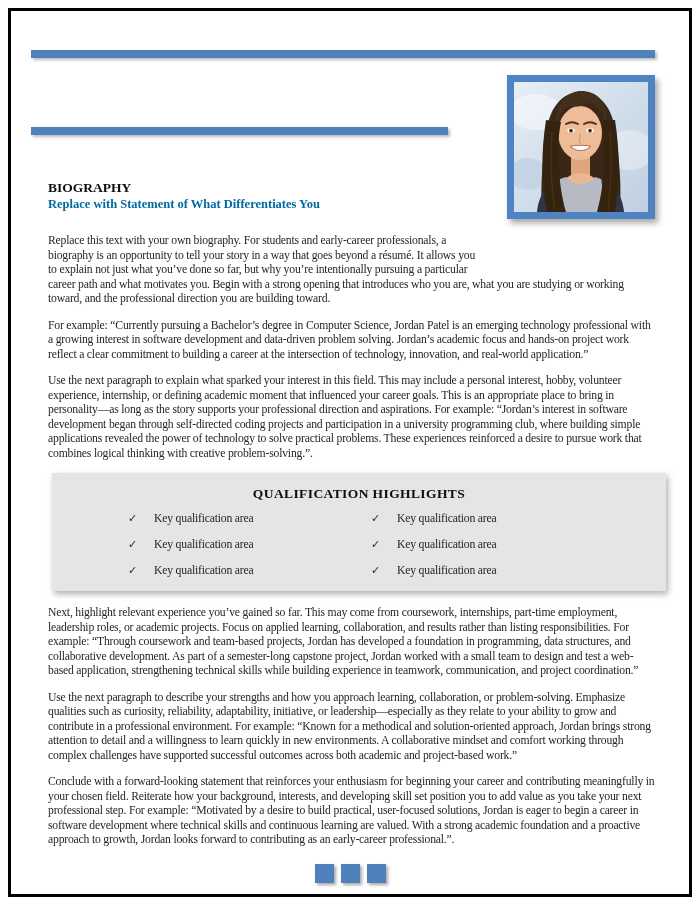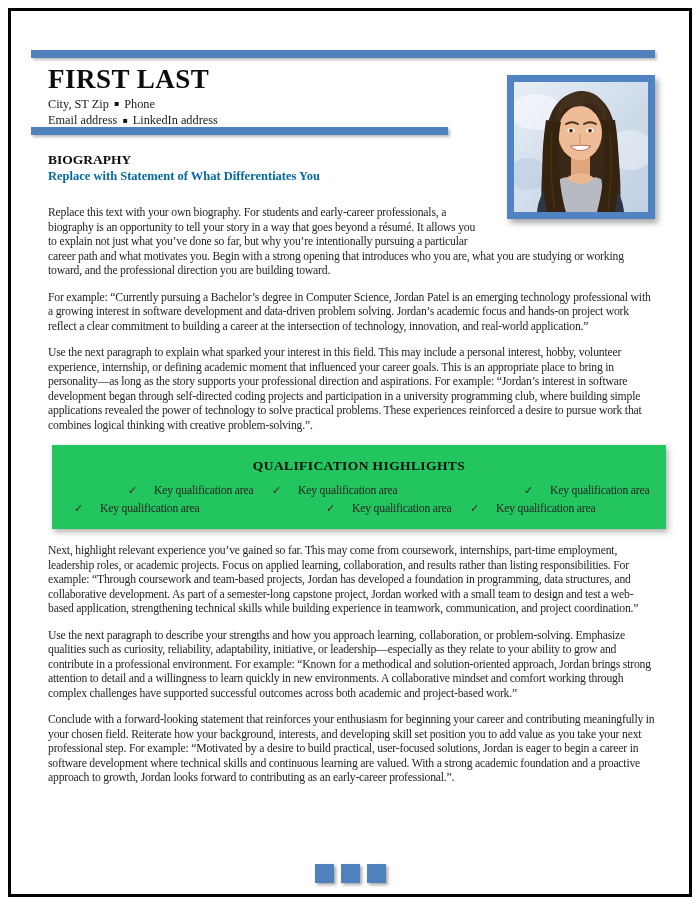--- a/index.html
+++ b/index.html
@@ -23,62 +23,53 @@
   .bullet { font-family:"DejaVu Sans",sans-serif; font-size:8px; vertical-align:1.5px; padding:0 5px; color:#111; }
 
   .photo-frame {
     position:absolute; left:496px; top:64px; width:134px; height:130px;
     border:7px solid #5083c1; background:#dde7f1;
     box-shadow:3px 4px 6px rgba(0,0,0,.35);
   }
   .photo-frame svg { display:block; }
 
   .content { position:absolute; left:37px; top:141px; width:622px; }
-  .bio-heading { font-size:13.5px; font-weight:bold; color:#0d0d0d; line-height:16px; }
+  .bio-heading { font-size:13.5px; font-weight:bold; color:#0d0d0d; line-height:16px;margin-top:28px; }
   .bio-sub { font-size:12.5px; font-weight:bold; color:#0369a1; line-height:16px; margin-bottom:22px; }
   .para { font-size:11.7px; line-height:14.5px; letter-spacing:-0.2px;
           margin:0 12px 12px 0; color:#262626; }
   .photo-spacer { float:right; width:172px; height:30px; }
 
   .qual-box {
-    background:#22c55e; margin:3px 4px 15px 4px; padding:13px 10px 13px 10px;
+    background:#e5e5e5; margin:3px 4px 15px 4px; padding:13px 10px 13px 10px;
     box-shadow:2px 3px 6px rgba(110,110,110,.55);
   }
   .qual-title { text-align:center; font-weight:bold; font-size:13.5px;
                 letter-spacing:.4px; color:#0d0d0d; margin-bottom:10px; }
-  .qual-grid { display:grid; grid-template-columns:1fr 1fr 1fr; row-gap:4px; }
+  .qual-grid { display:grid; grid-template-columns:1fr 1fr; row-gap:12px; }
   .qual-cell { font-size:11.7px; letter-spacing:-0.2px; line-height:14px; padding-left:66px; }
   .qual-cell.col2 { padding-left:12px; }
   .check { font-family:"DejaVu Sans",sans-serif; font-size:11px; color:#2a2a2a; }
   .qlabel { margin-left:17px; }
 
   .footer-squares {
     position:absolute; left:0; right:0; bottom:11px;
     display:flex; justify-content:center; gap:7px;
   }
   .square { width:19px; height:19px; background:#4f81bd;
             box-shadow:2px 2px 3px rgba(0,0,0,.35); }
 </style>
 </head>
 <body>
 
 <div class="page">
   <div class="frame">
 
     <div class="bar bar-top"></div>
 
-    <div class="header">
-      <div class="name">FIRST LAST</div>
-      <div class="contact">
-        <span>City, ST Zip</span><span class="bullet">▪</span><span>Phone</span>
-      </div>
-      <div class="contact">
-        <span>Email address</span><span class="bullet">▪</span><span>LinkedIn address</span>
-      </div>
-    </div>
 
     <div class="bar bar-divider"></div>
 
     <div class="photo-frame">
       <svg width="134" height="130" viewBox="0 0 134 130" xmlns="http://www.w3.org/2000/svg">
         <defs>
           <linearGradient id="bg" x1="0" y1="0" x2="1" y2="1">
             <stop offset="0" stop-color="#e7eef6"></stop>
             <stop offset="0.55" stop-color="#cfdcea"></stop>
             <stop offset="1" stop-color="#c0d0e2"></stop>

